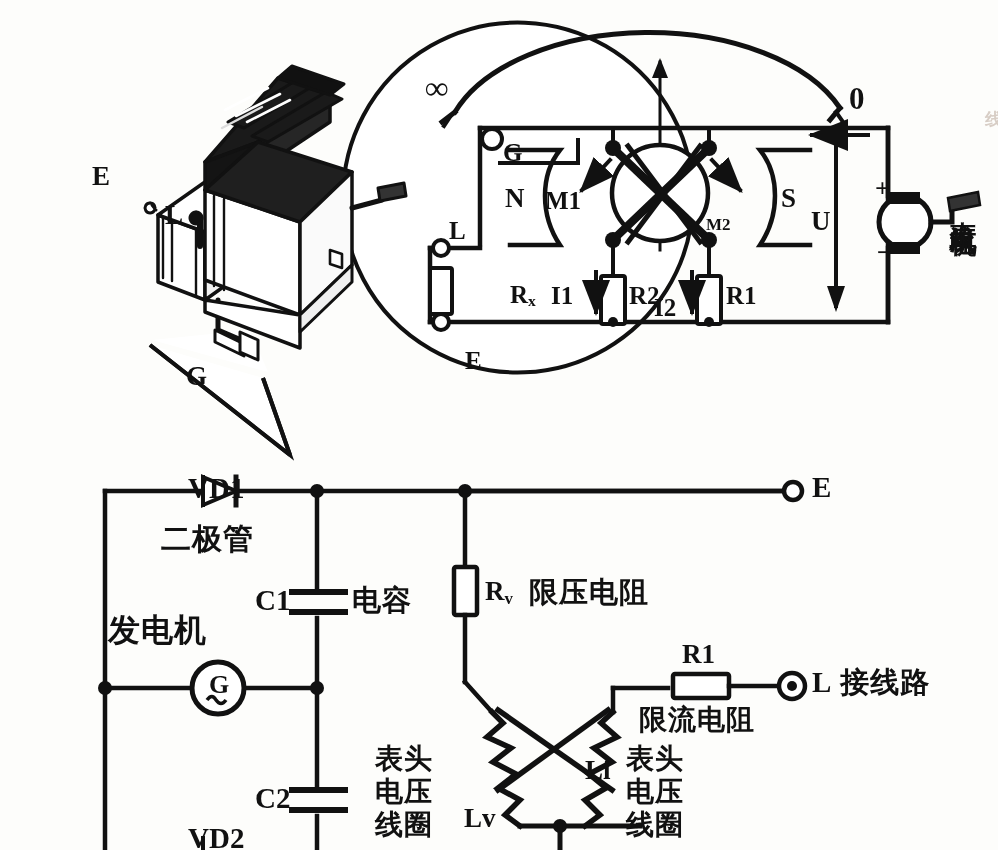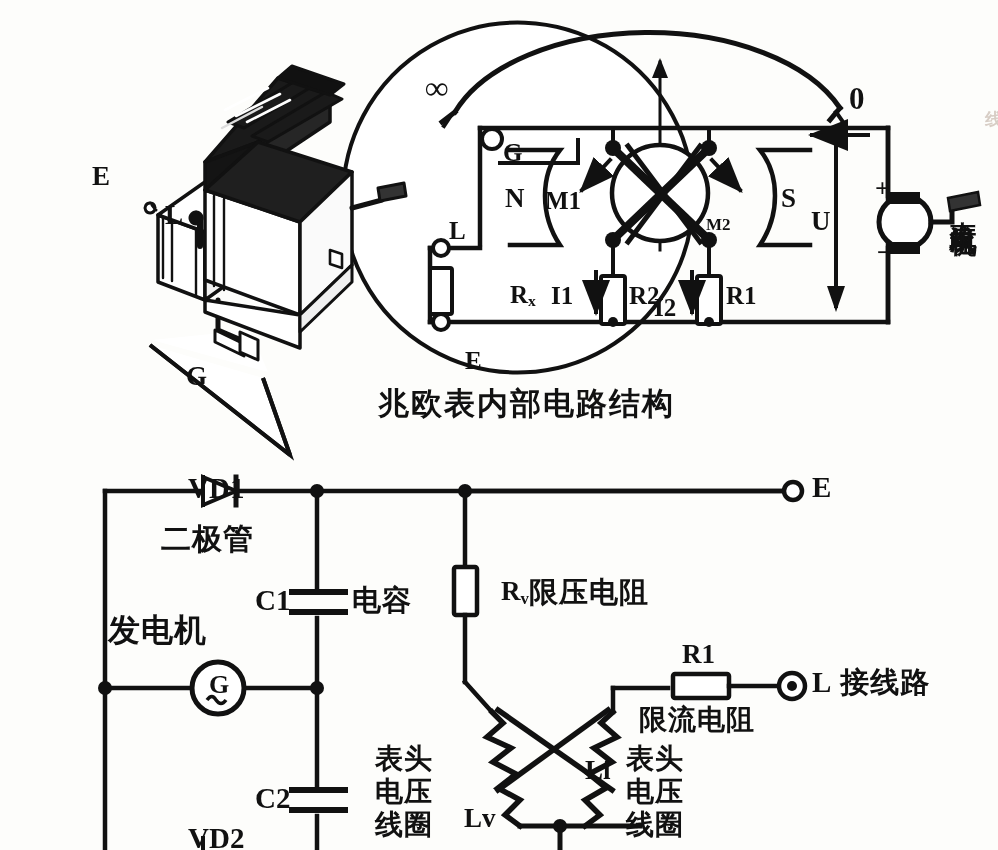--- a/index.html
+++ b/index.html
@@ -265,35 +265,34 @@
   <div class="lbl sernum" style="left:551px;top:283px;font-size:25px;">I1</div>
   <div class="lbl sernum" style="left:654px;top:295px;font-size:25px;">I2</div>
 
   <div class="lbl sernum" style="left:811px;top:208px;font-size:27px;">U</div>
 
   <div class="lbl sernum" style="left:875px;top:176px;font-size:26px;">+</div>
   <div class="lbl sernum" style="left:877px;top:240px;font-size:26px;">−</div>
 
   <div class="lbl cn vert" style="left:950px;top:200px;font-size:27px;letter-spacing:2px;">直流发电机</div>
 
-  <div class="lbl cn" style="left:378px;top:388px;font-size:31px;letter-spacing:2px;">兆欧表内部电路结构</div>
 
   <div class="lbl sernum" style="left:188px;top:452px;font-size:29px;margin-top:22px;">VD1</div>
   <div class="lbl cn" style="left:161px;top:524px;font-size:30px;letter-spacing:1px;">二极管</div>
 
   <div class="lbl cn" style="left:108px;top:614px;font-size:32px;letter-spacing:1px;">发电机</div>
   <div class="lbl sernum" style="left:209px;top:672px;font-size:26px;color:#111;">G</div>
 
   <div class="lbl sernum" style="left:255px;top:586px;font-size:29px;">C1</div>
   <div class="lbl cn" style="left:352px;top:586px;font-size:29px;letter-spacing:1px;">电容</div>
 
   <div class="lbl sernum" style="left:255px;top:784px;font-size:29px;">C2</div>
   <div class="lbl sernum" style="left:188px;top:824px;font-size:29px;">VD2</div>
 
-  <div class="lbl sernum" style="left:485px;top:578px;font-size:27px;margin-left:16px;">
+  <div class="lbl sernum" style="left:485px;top:578px;font-size:27px;">
     <span>R</span><span class="sub">v</span>
   </div>
   <div class="lbl cn" style="left:529px;top:578px;font-size:29px;letter-spacing:1px;">限压电阻</div>
 
   <div class="lbl sernum" style="left:682px;top:641px;font-size:27px;">R1</div>
   <div class="lbl cn" style="left:639px;top:706px;font-size:28px;letter-spacing:1px;">限流电阻</div>
 
   <div class="lbl sernum" style="left:464px;top:757px;font-size:27px;margin-top:48px;">Lv</div>
   <div class="lbl sernum" style="left:585px;top:757px;font-size:27px;">Li</div>
 

